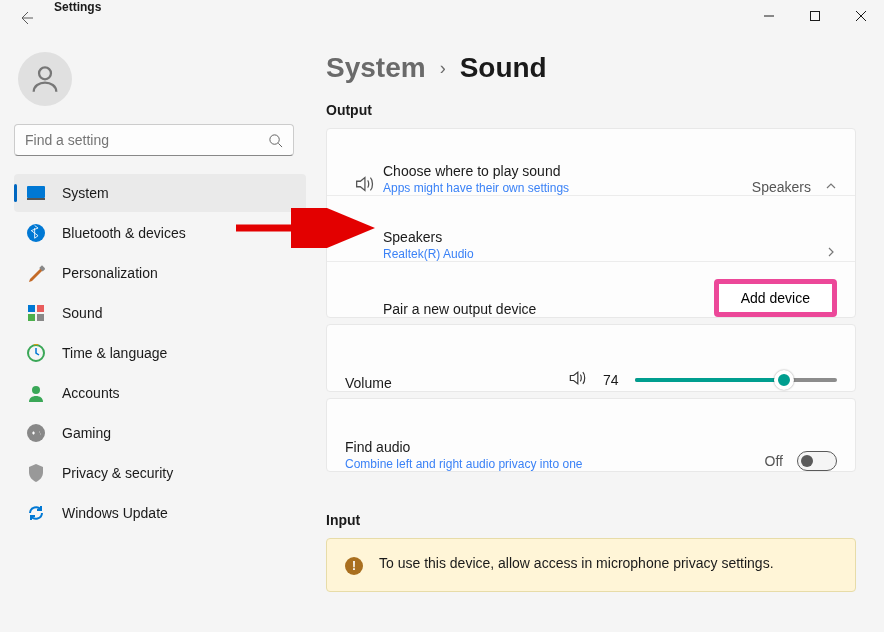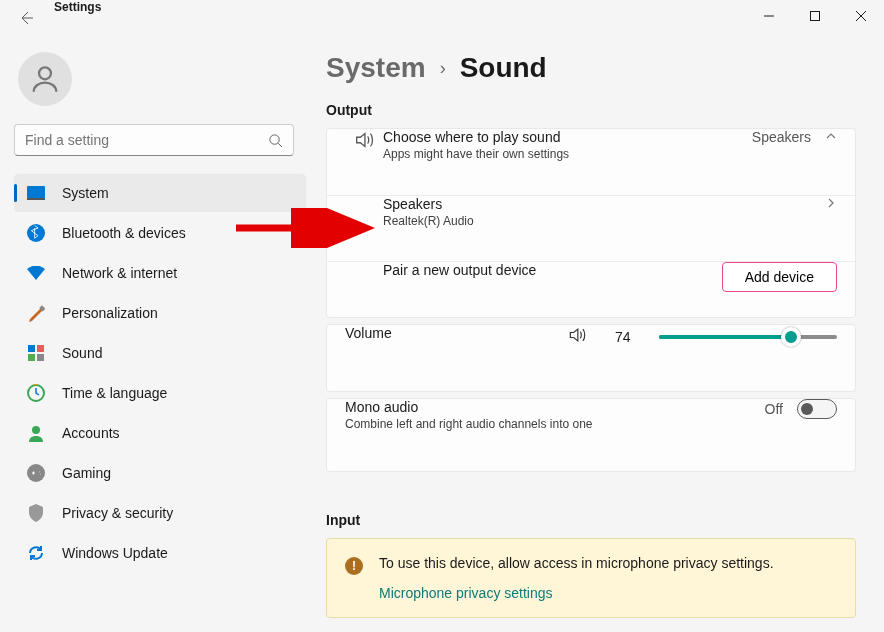--- a/index.html
+++ b/index.html
@@ -20,32 +20,32 @@
 .nav li.active::before{content:"";position:absolute;left:0;top:10px;bottom:10px;width:3px;background:#0067c0;border-radius:3px}
 .nav .ico{width:20px;height:20px;margin-right:16px;display:flex;align-items:center;justify-content:center}
 .nav .lbl{font-size:14px}
 .main{flex:1;padding:12px 28px 0 18px;overflow-y:hidden}
 .breadcrumb{display:flex;align-items:center;gap:14px;margin-bottom:18px}
 .bc-parent{font-size:28px;font-weight:600;color:#6a6a6a}
 .bc-sep{color:#6a6a6a;font-size:18px}
 .bc-current{font-size:28px;font-weight:600}
 .section-h{font-weight:600;font-size:14px;margin-bottom:10px}
 .card{background:#fdfdfd;border:1px solid #e8e8e8;border-radius:4px;margin-bottom:6px}
-.row{display:flex;align-items:flex-start;min-height:66px;padding:0 18px}
+.row{display:flex;align-items:flex-end;min-height:66px;padding:0 18px}
 .row.divider{border-top:1px solid #ececec}
 .row-ico{width:38px;display:flex;align-items:center;justify-content:center;color:#555}
 .row-ico.spacer{width:38px}
 .row-body{flex:1}
 .row-title{font-size:14px;font-weight:400}
-.row-sub{font-size:12px;color:#404040;margin-top:2px}
+.row-sub{font-size:12px;color:#3b82f6;margin-top:2px}
 .row-trail{display:flex;align-items:center;gap:14px;color:#555;font-size:14px}
 .chev{color:#8a8a8a}
-.btn-outline{border:1px solid #ec4899;background:#fff;border-radius:4px;padding:6px 22px;font-size:14px;cursor:pointer}
+.btn-outline{border:5px solid #ec4899;background:#fff;border-radius:4px;padding:6px 22px;font-size:14px;cursor:pointer}
 .vol-row{height:66px}
-.slider-wrap{flex:1;display:flex;align-items:center;gap:28px;max-width:270px;margin-left:auto}
+.slider-wrap{flex:1;display:flex;align-items:center;gap:16px;max-width:270px;margin-left:auto}
 .slider-num{font-size:14px}
 .slider{flex:1;height:18px;position:relative}
 .track{position:absolute;top:7px;left:0;right:0;height:4px;background:#8c8c8c;border-radius:4px}
 .fill{position:absolute;top:7px;left:0;height:4px;background:#009e8f;border-radius:4px}
 .thumb{position:absolute;top:-1px;width:20px;height:20px;border-radius:50%;background:#009e8f;border:4px solid #fff;box-shadow:0 0 2px rgba(0,0,0,.4);transform:translateX(-50%)}
 .mono{height:72px}
 .toggle{width:40px;height:20px;border:1px solid #5a5a5a;border-radius:20px;position:relative;background:#f5f5f5}
 .toggle::after{content:"";position:absolute;left:3px;top:3px;width:12px;height:12px;background:#5a5a5a;border-radius:50%}
 .input-section{margin-top:40px}
 .notice{background:#fff5d7;border:1px solid #e7dca8;border-radius:4px;padding:16px 18px;display:flex;gap:16px}
@@ -111,28 +111,20 @@
           <span class="ico">
             <svg width="18" height="18">
               <circle cx="9" cy="9" r="9" fill="#0078d4"></circle>
               <path d="M9 3v12l4-3-8-6 8-3-4-3" fill="none" stroke="#fff" stroke-width="1" transform="translate(0 1.5) scale(0.85)"></path>
             </svg>
           </span>
           <span class="lbl">Bluetooth &amp; devices</span>
         </li>
       <li>
           <span class="ico">
-            <svg width="18" height="14" viewBox="0 0 18 14">
-              <path d="M0 3 Q9 -4 18 3 L9 14 Z" fill="#0078d4"></path>
-            </svg>
-          </span>
-          <span class="lbl">Network &amp; internet</span>
-        </li>
-      <li>
-          <span class="ico">
             <svg width="18" height="18">
               <path d="M3 15 L14 4 L16 6 L5 17 L2 18 Z" fill="#c46a27"></path>
               <rect x="13" y="2" width="5" height="4" fill="#888" transform="rotate(45 15 4)"></rect>
             </svg>
           </span>
           <span class="lbl">Personalization</span>
         </li>
       <li>
           <span class="ico">
             <svg width="16" height="16">
@@ -255,37 +247,36 @@
             <div class="fill" style="width:74%"></div>
             <div class="thumb" style="left:74%"></div>
           </div>
         </div>
       </div>
     </div>
 
     <div class="card">
       <div class="row mono">
         <div class="row-body">
-          <div class="row-title">Mono audio</div>
-          <div class="row-sub">Combine left and right audio channels into one</div>
+          <div class="row-title">Find audio</div>
+          <div class="row-sub">Combine left and right audio privacy into one</div>
         </div>
         <div class="row-trail">
           <span>Off</span>
           <div class="toggle"></div>
         </div>
       </div>
     </div>
 
     <div class="input-section">
       <div class="section-h">Input</div>
       <div class="notice">
         <div class="notice-ico">!</div>
         <div>
           <div>To use this device, allow access in microphone privacy settings.</div>
-          <a class="notice-link">Microphone privacy settings</a>
         </div>
       </div>
     </div>
   </div>
 </div>
 
 <svg class="arrow-annotation" width="150" height="40">
   <defs>
       <marker id="ah" markerWidth="12" markerHeight="12" refX="10" refY="5" orient="auto">
         <path d="M0 0 L12 5 L0 10 Z" fill="#e30000"></path>

